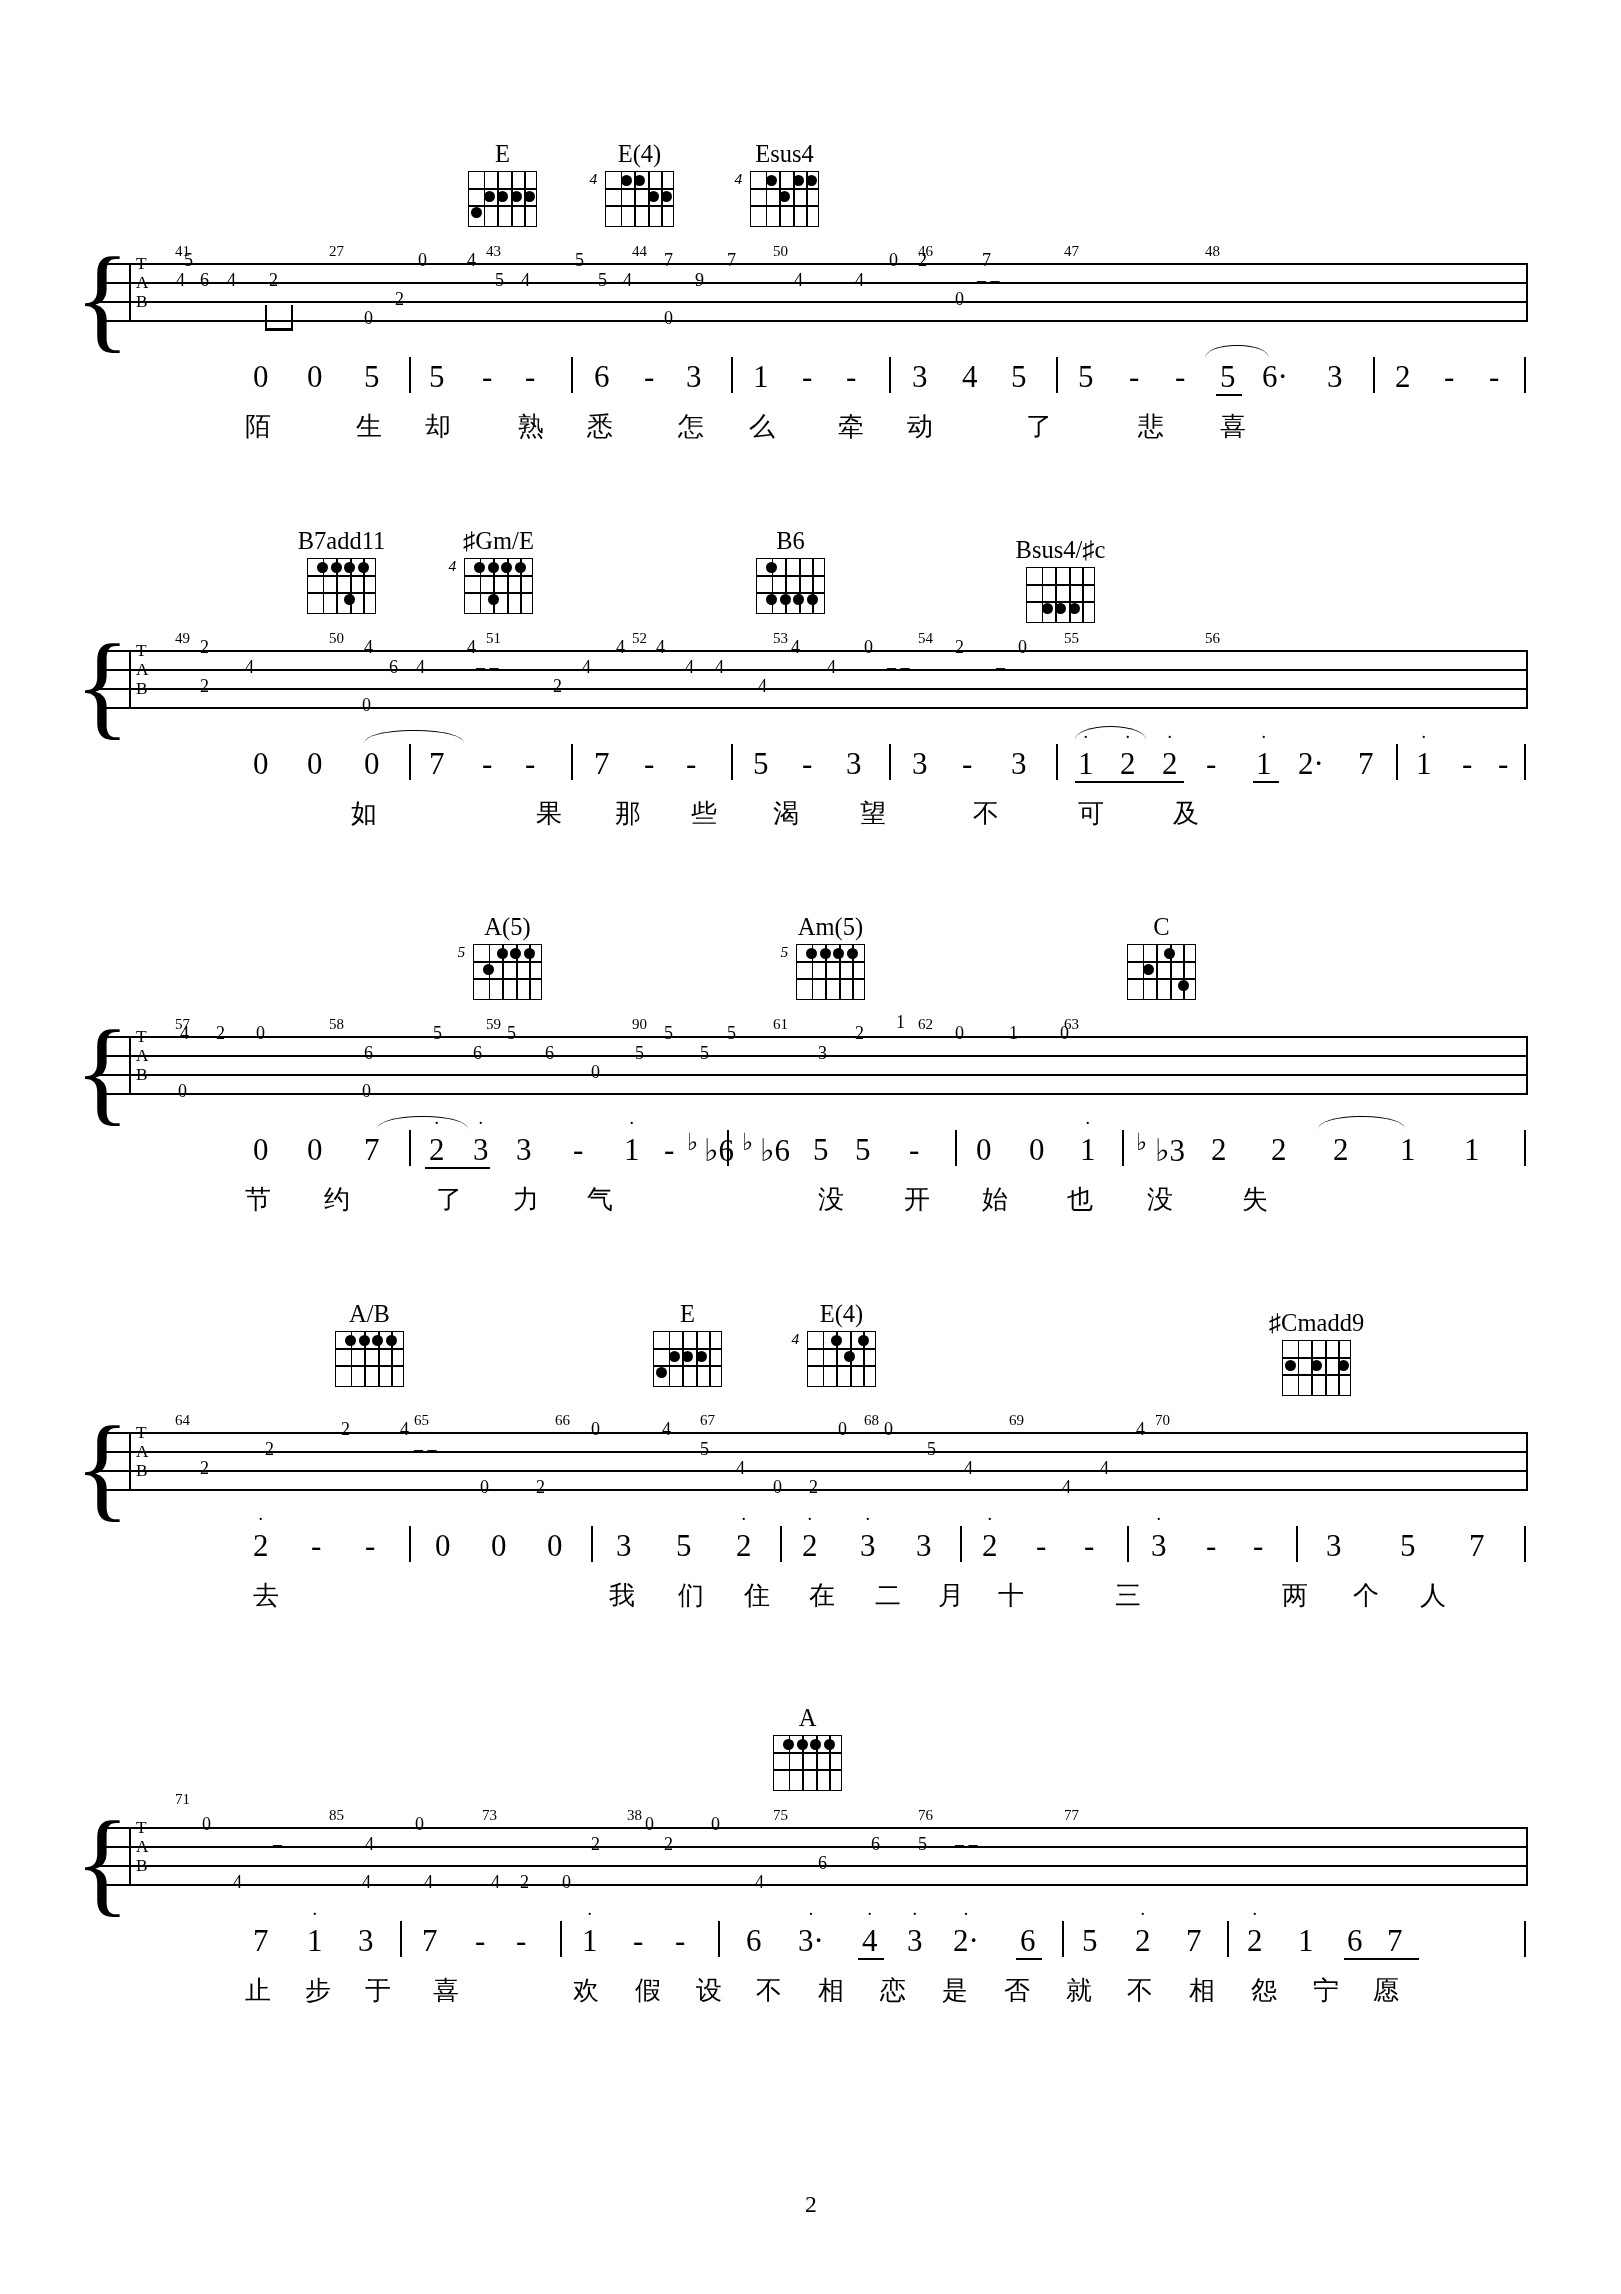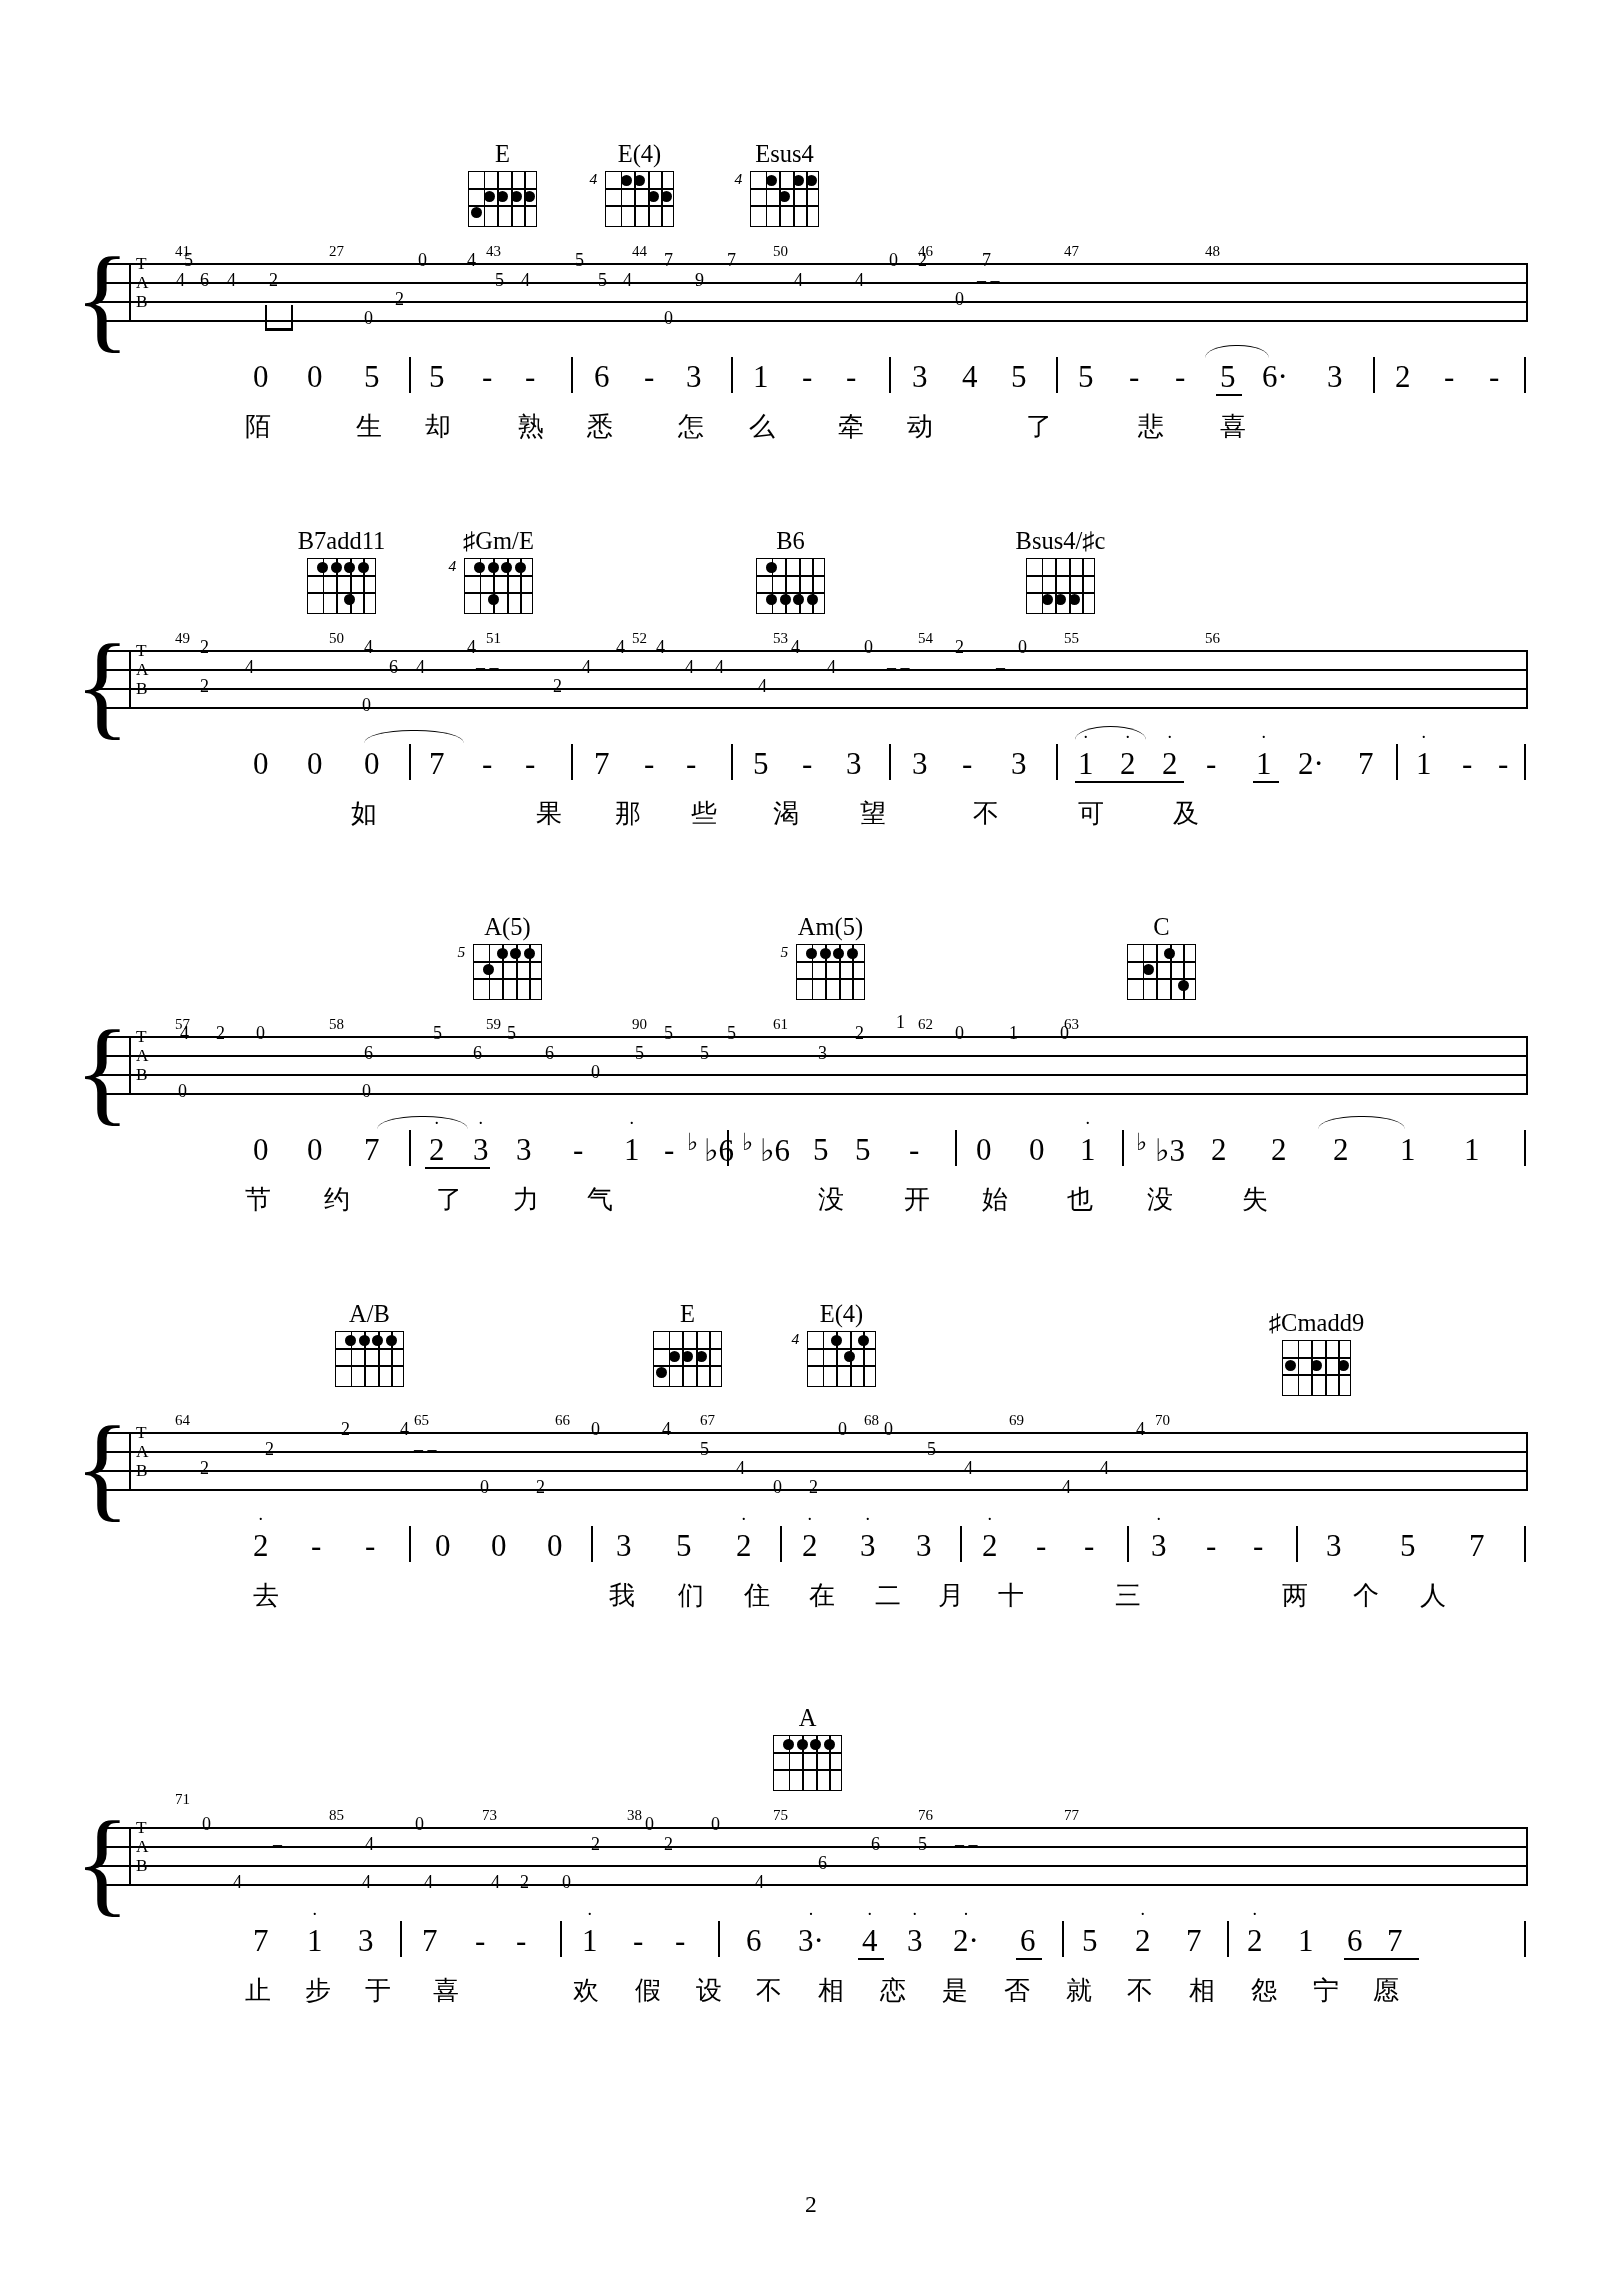--- a/index.html
+++ b/index.html
@@ -247,21 +247,21 @@
           <div class="v" style="left:55px;"></div>
         <div class="h" style="top:16.4px;"></div>
           <div class="h" style="top:33px;"></div>
         <div class="dot" style="left:9px;top:2.7px;"></div>
         <div class="dot" style="left:9px;top:35px;"></div>
           <div class="dot" style="left:23px;top:35px;"></div>
           <div class="dot" style="left:36px;top:35px;"></div>
           <div class="dot" style="left:50px;top:35px;"></div>
       </div>
     </div>
-    <div class="chord" style="left:926px;top:35px;">
+    <div class="chord" style="left:926px;top:44px;">
       <div class="cname">Bsus4/♯c</div>
       <div class="grid">
         <div class="v" style="left:14.5px;"></div>
           <div class="v" style="left:28px;"></div>
           <div class="v" style="left:42px;"></div>
           <div class="v" style="left:55px;"></div>
         <div class="h" style="top:16.4px;"></div>
           <div class="h" style="top:33px;"></div>
         <div class="dot" style="left:14.5px;top:35px;"></div>
           <div class="dot" style="left:28px;top:35px;"></div>

